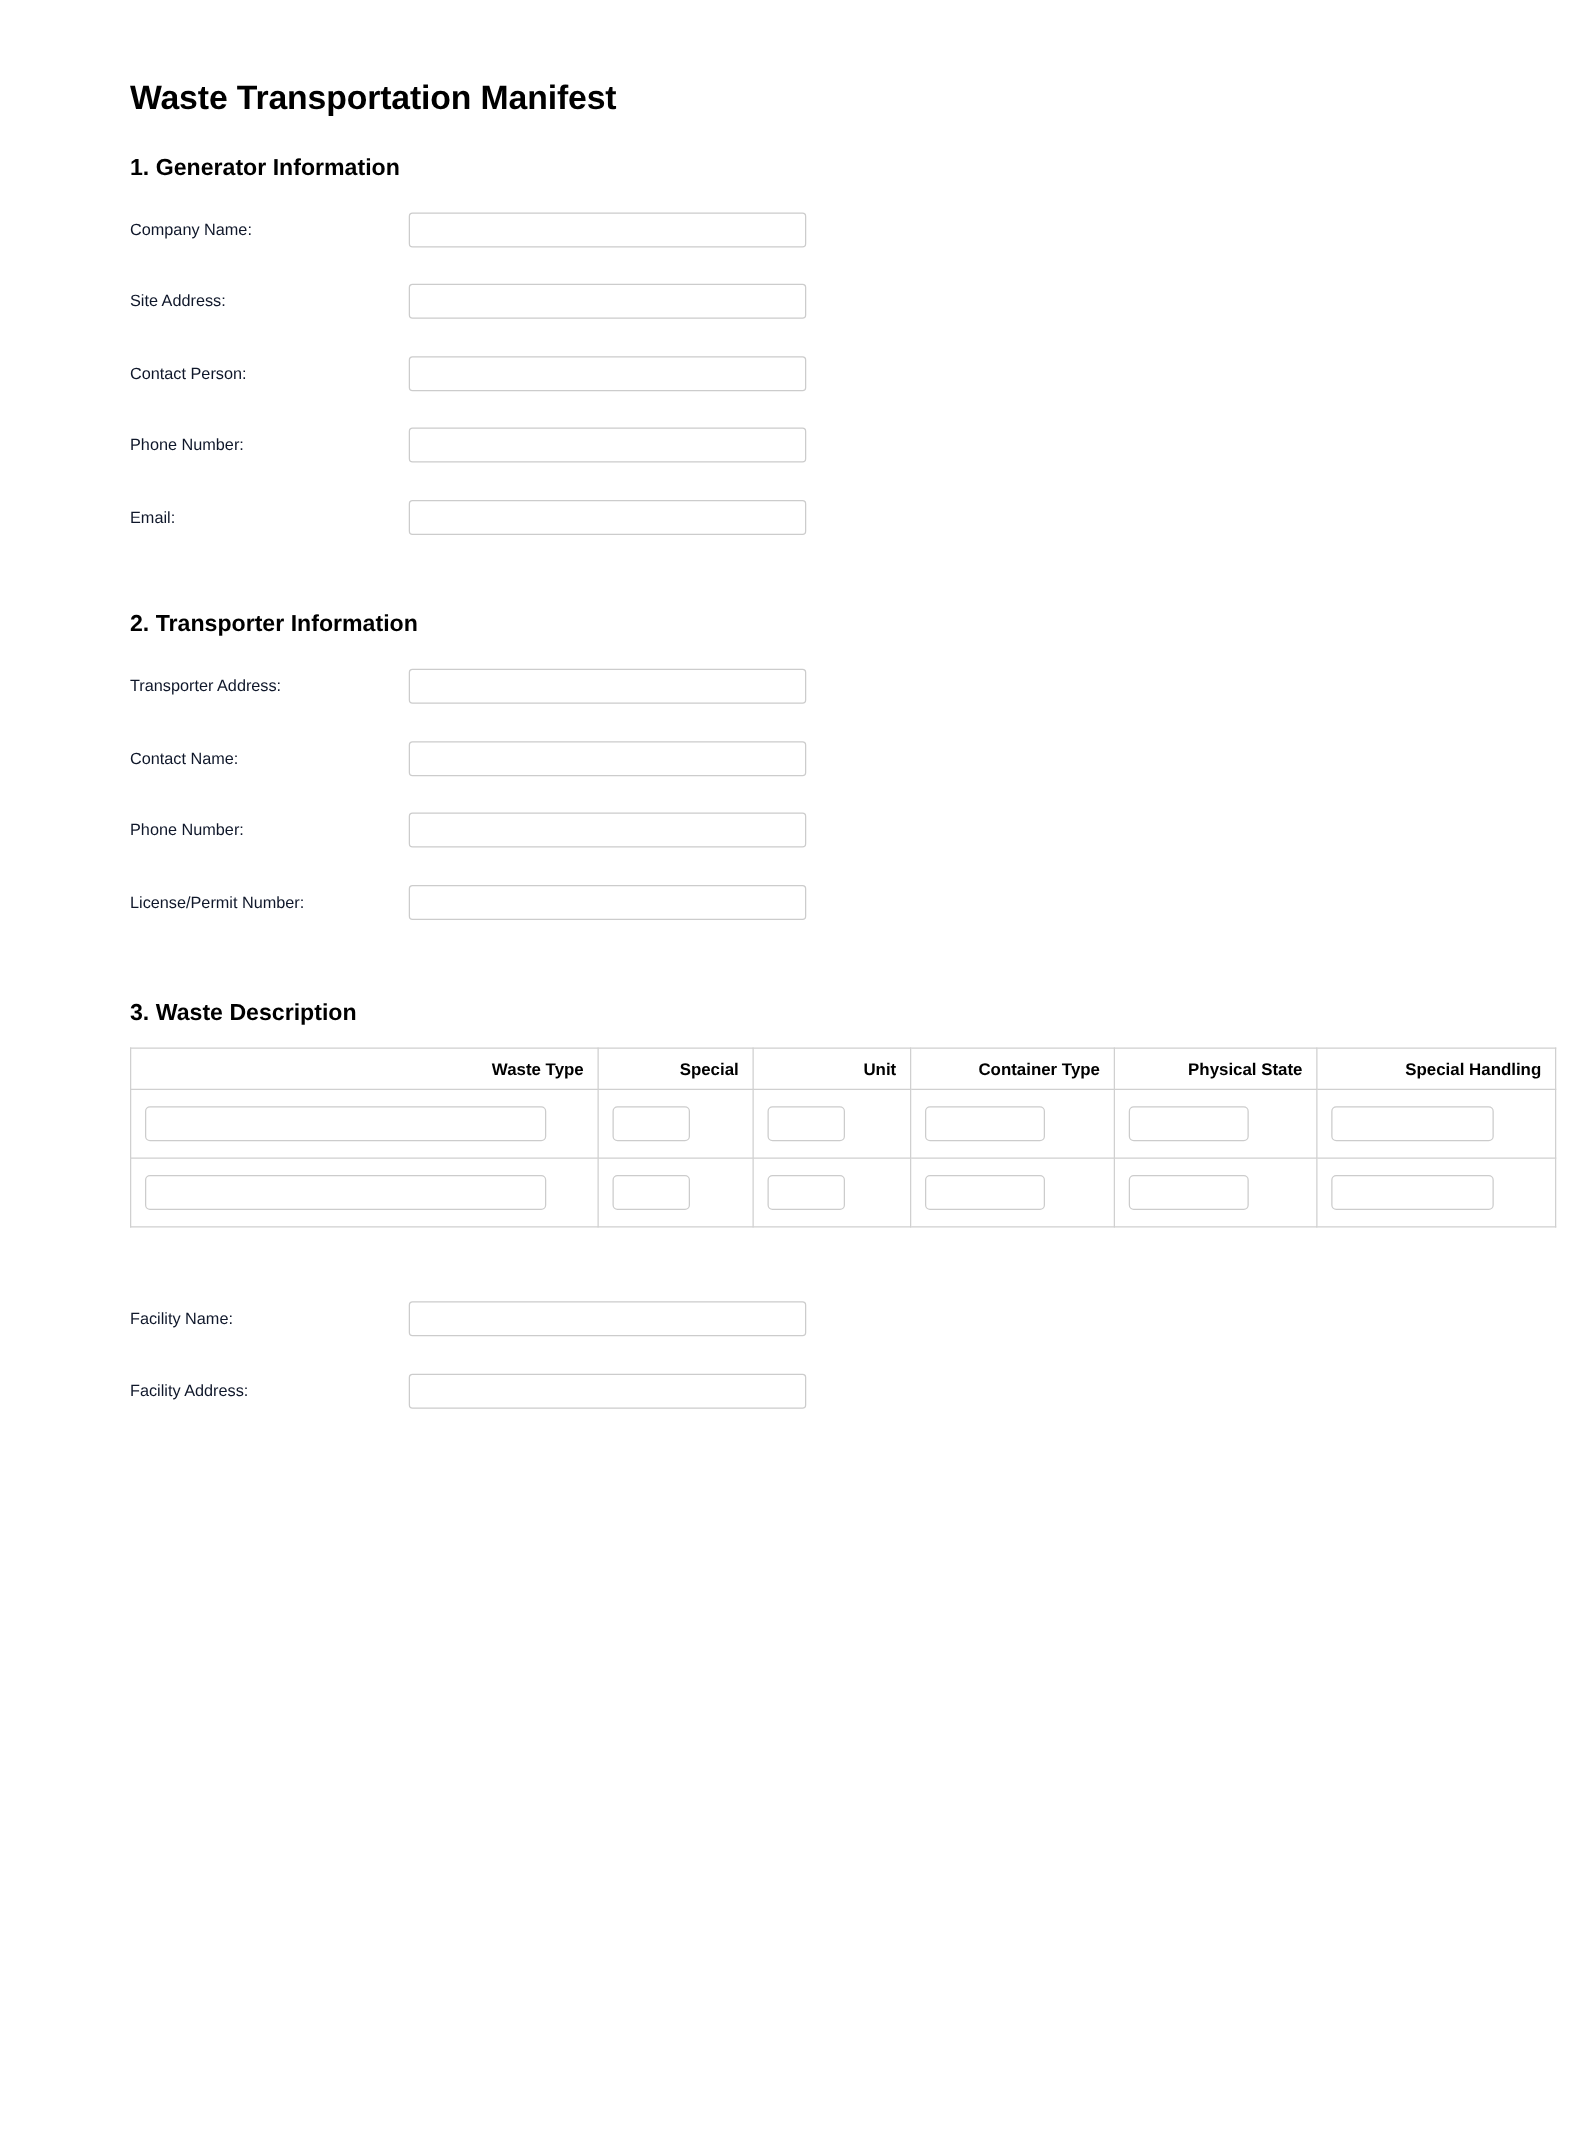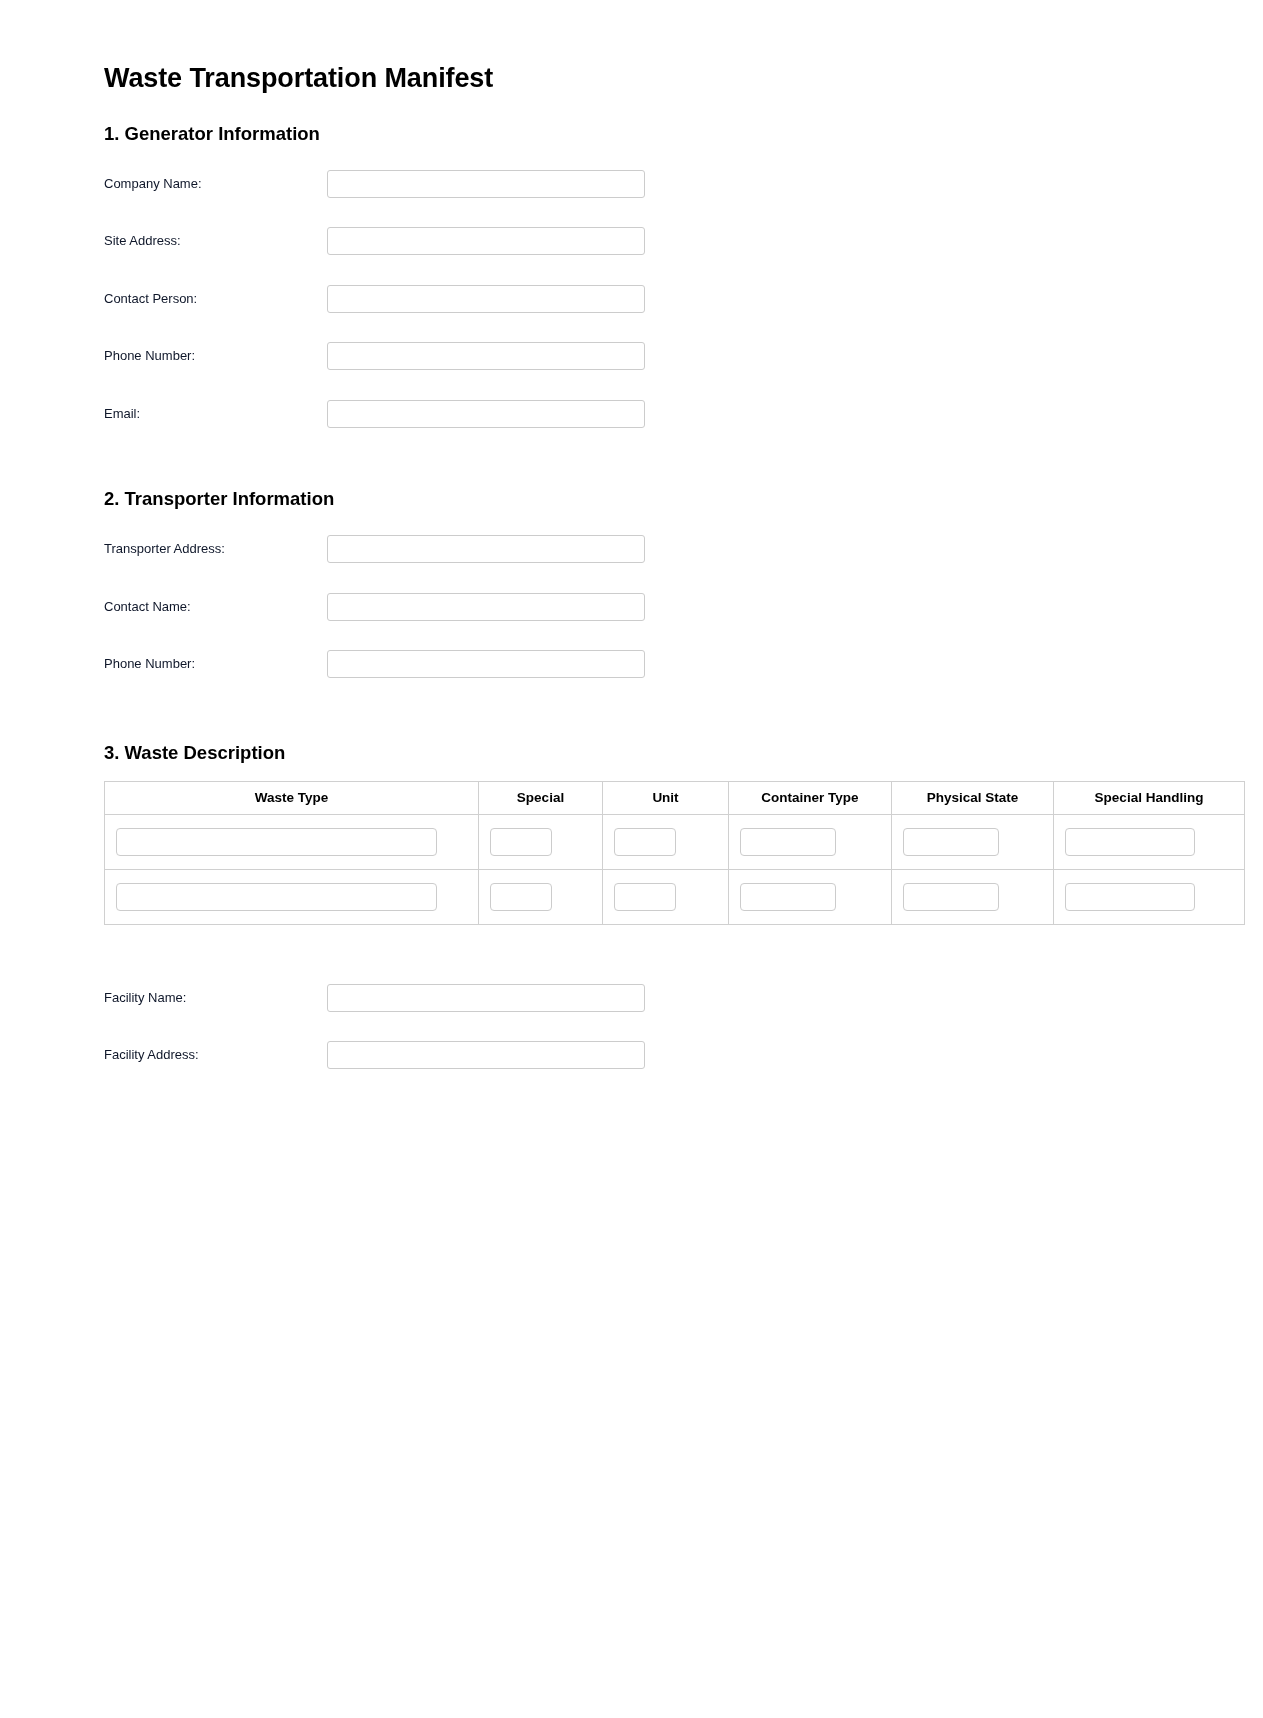--- a/index.html
+++ b/index.html
@@ -75,21 +75,21 @@
     margin-top: 16px;
     table-layout: fixed;
   }
   table.waste-table th,
   table.waste-table td {
     border: 1px solid #d0d0d0;
     padding: 0;
     vertical-align: middle;
   }
   table.waste-table th {
-    text-align: center;
+    text-align: right;
     font-size: 13.5px;
     font-weight: bold;
     height: 32px;
     padding: 0 11px;
     background: #ffffff;
   }
   table.waste-table td {
     height: 54px;
     padding: 0 11px;
   }
@@ -172,20 +172,24 @@
       <div class="field-row">
         <span class="field-label">Contact Name:</span>
         <input class="text-input" type="text" value="" style="">
       </div>
 
       <div class="field-row">
         <span class="field-label">Phone Number:</span>
         <input class="text-input" type="text" value="" style="">
       </div>
 
+      <div class="field-row">
+        <span class="field-label">License/Permit Number:</span>
+        <input class="text-input" type="text" value="" style="">
+      </div>
 
     </div>
   </div>
 
   <div class="form-section section-3">
     <h2 class="section-title">3. Waste Description</h2>
 
     <table class="waste-table">
       <thead>
         <tr>

